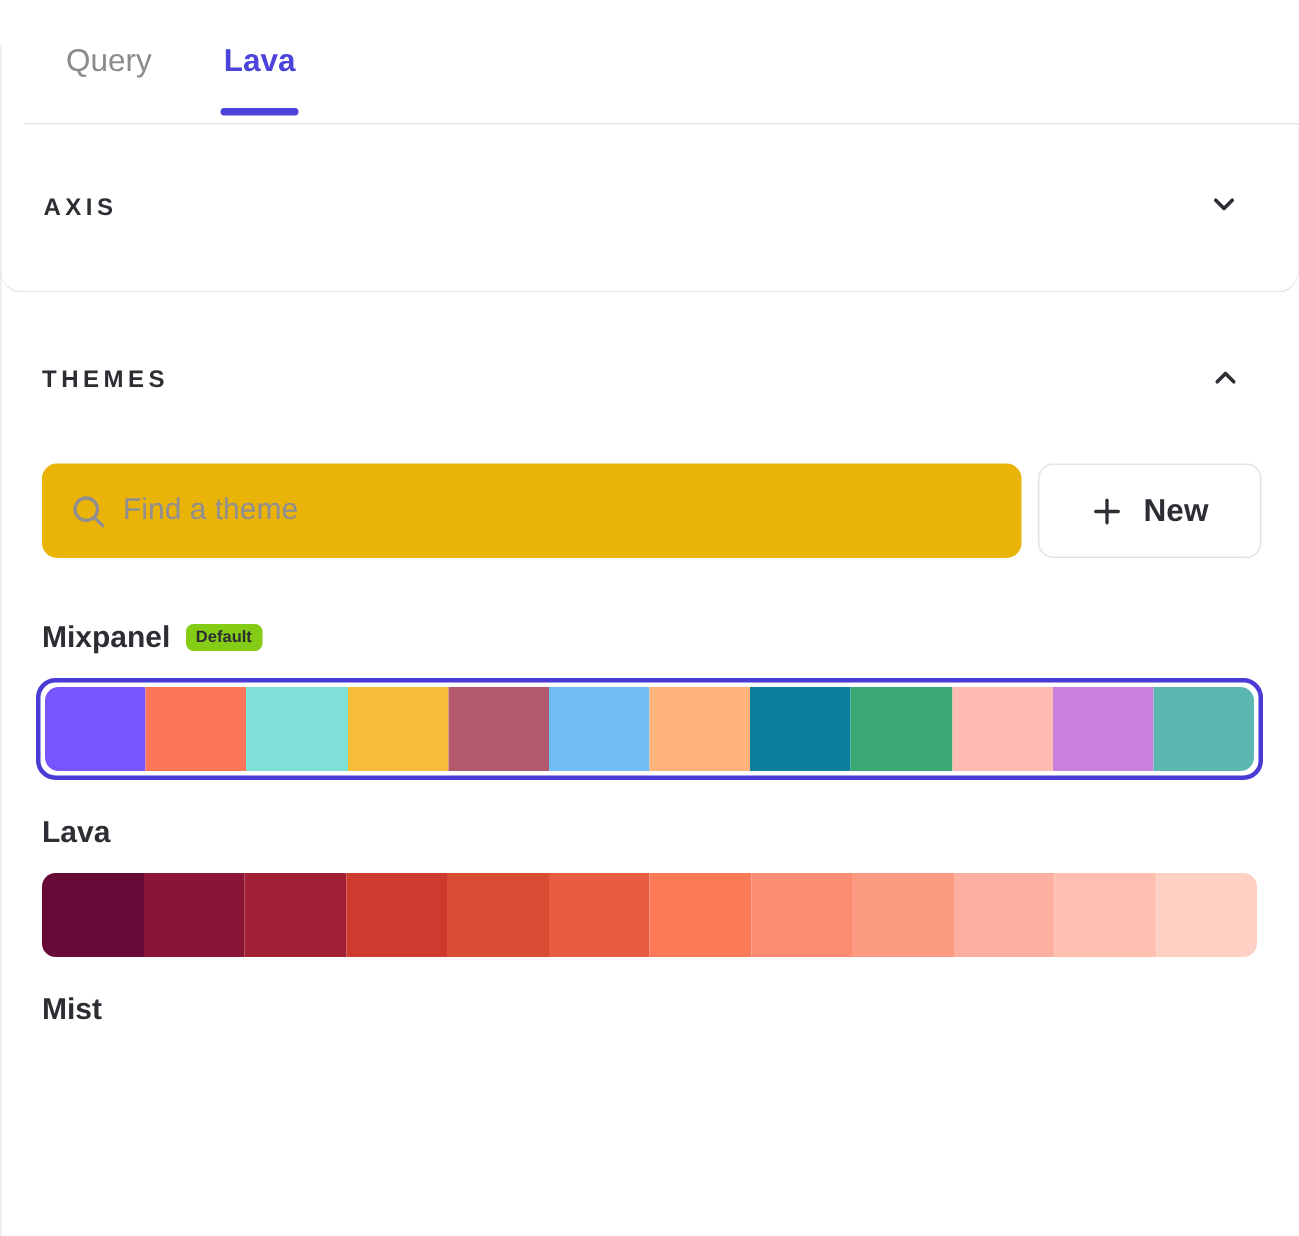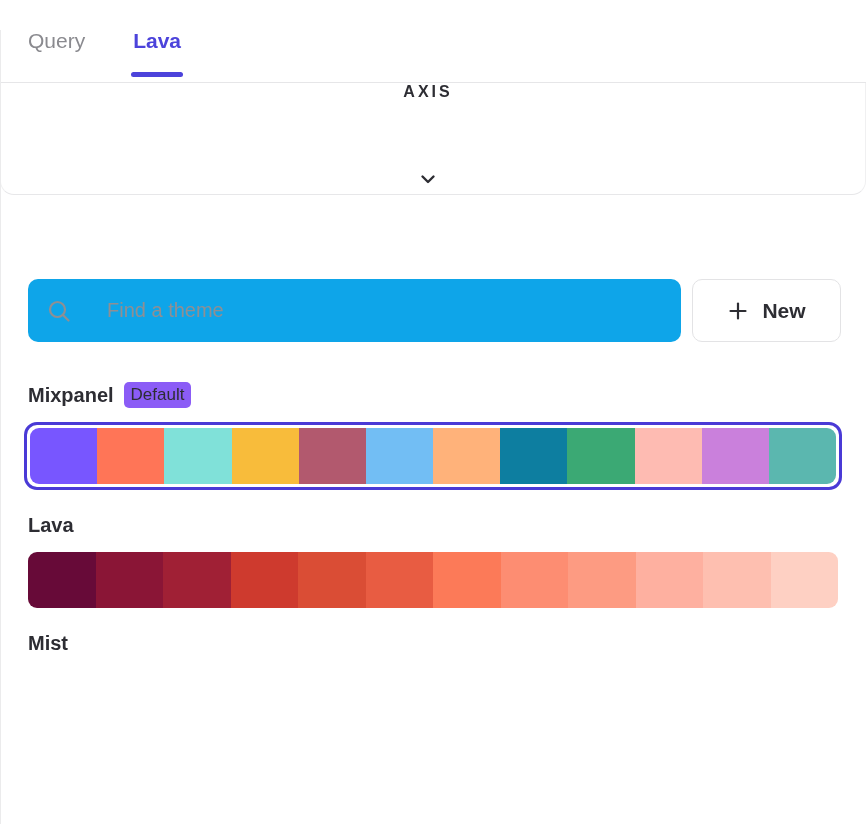--- a/index.html
+++ b/index.html
@@ -16,20 +16,21 @@
     position: absolute; left: 0; top: 30px; bottom: 0;
     width: 1px; background: #ebebec; z-index: 5;
   }
 
   
   .tabbar {
     height: 83px;
     display: flex; align-items: center;
     padding-left: 28px; gap: 48px;
     border-bottom: 1px solid #e6e6e8;
+    margin-left: 16px;
   }
   .tab {
     font-size: 21px; font-weight: 500; color: #8a8a8f;
     position: relative; height: 100%;
     display: flex; align-items: center;
     cursor: pointer;
   }
   .tab.active { color: #4c43db; font-weight: 600; }
   .tab.active::after {
     content: ""; position: absolute; left: -2px; right: -2px; bottom: 5px;
@@ -38,44 +39,43 @@
 
   
   .section-axis {
     height: 112px;
     display: flex; align-items: center; justify-content: space-between;
     padding: 0 38px 0 28px;
     border: 1px solid #f0f0f1;
     border-top: none;
     border-bottom: 1px solid #e7e7e9;
     border-radius: 0 0 14px 14px;
-    flex-direction: column;
   }
   .section-title {
     font-size: 16px; font-weight: 700; letter-spacing: 3px;
     color: #2d2d33;
   }
   .chev { display: block; }
 
   
   .themes-section { padding-top: 44px; }
   .themes-header {
     display: flex; align-items: center; justify-content: space-between;
     padding: 0 38px 0 28px; height: 30px;
   }
 
   .controls-row {
     display: flex; gap: 11px;
     margin: 40px 25px 0 28px;
   }
   .search-box {
     flex: 1; height: 63px;
-    background: #0ea5e9; border-radius: 10px;
+    background: #eab308; border-radius: 10px;
     display: flex; align-items: center;
-    padding: 0 18px; gap: 33px;
+    padding: 0 18px; gap: 8px;
   }
   .search-box input {
     flex: 1; border: none; background: transparent; outline: none;
     font-size: 20px; color: #2d2d33;
     font-family: "Liberation Sans", sans-serif;
   }
   .search-box input::placeholder { color: #8f8f93; opacity: 1; }
   .new-btn {
     width: 149px; height: 63px;
     background: #ffffff;
@@ -88,22 +88,22 @@
 
   
   .themes-list { margin: 38px 28px 0 28px; }
   .theme-block { margin-bottom: 20px; }
   .theme-label-row {
     display: flex; align-items: center; gap: 10px;
     height: 30px; margin-bottom: 12px;
   }
   .theme-name { font-size: 20px; font-weight: 600; color: #2d2d33; }
   .theme-badge {
-    background: #8b5cf6; border-radius: 5px;
-    padding: 3px 7px; font-size: 17px; color: #2d2d33; font-weight: 400;
+    background: #84cc16; border-radius: 5px;
+    padding: 3px 7px; font-size: 11px; color: #2d2d33; font-weight: 700;
   }
   .swatch-wrap { cursor: pointer; }
   .theme-block.selected .swatch-wrap {
     border: 3px solid #4a3ad6; border-radius: 13px;
     padding: 3px; margin: 0 -4px; background: #ffffff;
   }
   .swatch-row {
     display: flex; height: 56px;
     border-radius: 9px; overflow: hidden;
   }
@@ -122,20 +122,28 @@
 <div class="section-axis">
   <span class="section-title">AXIS</span>
   <span class="chev">
     <svg width="22" height="22" viewBox="0 0 22 22" fill="none">
       <polyline points="5.5,8.5 11,14 16.5,8.5" stroke="#2d2d33" stroke-width="2.4" stroke-linecap="round" stroke-linejoin="round"></polyline>
     </svg>
   </span>
 </div>
 
 <div class="themes-section">
+  <div class="themes-header">
+    <span class="section-title">THEMES</span>
+    <span class="chev">
+      <svg width="22" height="22" viewBox="0 0 22 22" fill="none">
+        <polyline points="5.5,13.5 11,8 16.5,13.5" stroke="#2d2d33" stroke-width="2.4" stroke-linecap="round" stroke-linejoin="round"></polyline>
+      </svg>
+    </span>
+  </div>
 
   <div class="controls-row">
     <div class="search-box">
       <span style="display:flex;">
         <svg width="26" height="26" viewBox="0 0 26 26" fill="none">
           <circle cx="11.5" cy="11.5" r="7.5" stroke="#8f8f93" stroke-width="2.2"></circle>
           <line x1="17.2" y1="17.2" x2="22.5" y2="22.5" stroke="#8f8f93" stroke-width="2.2" stroke-linecap="round"></line>
         </svg>
       </span>
       <input type="text" placeholder="Find a theme" style="">

